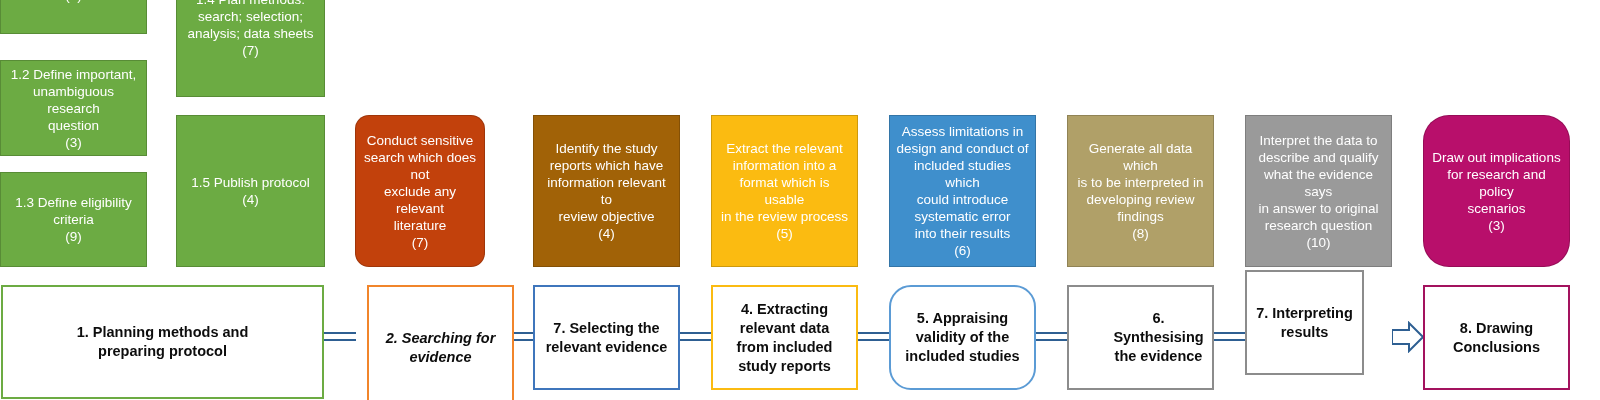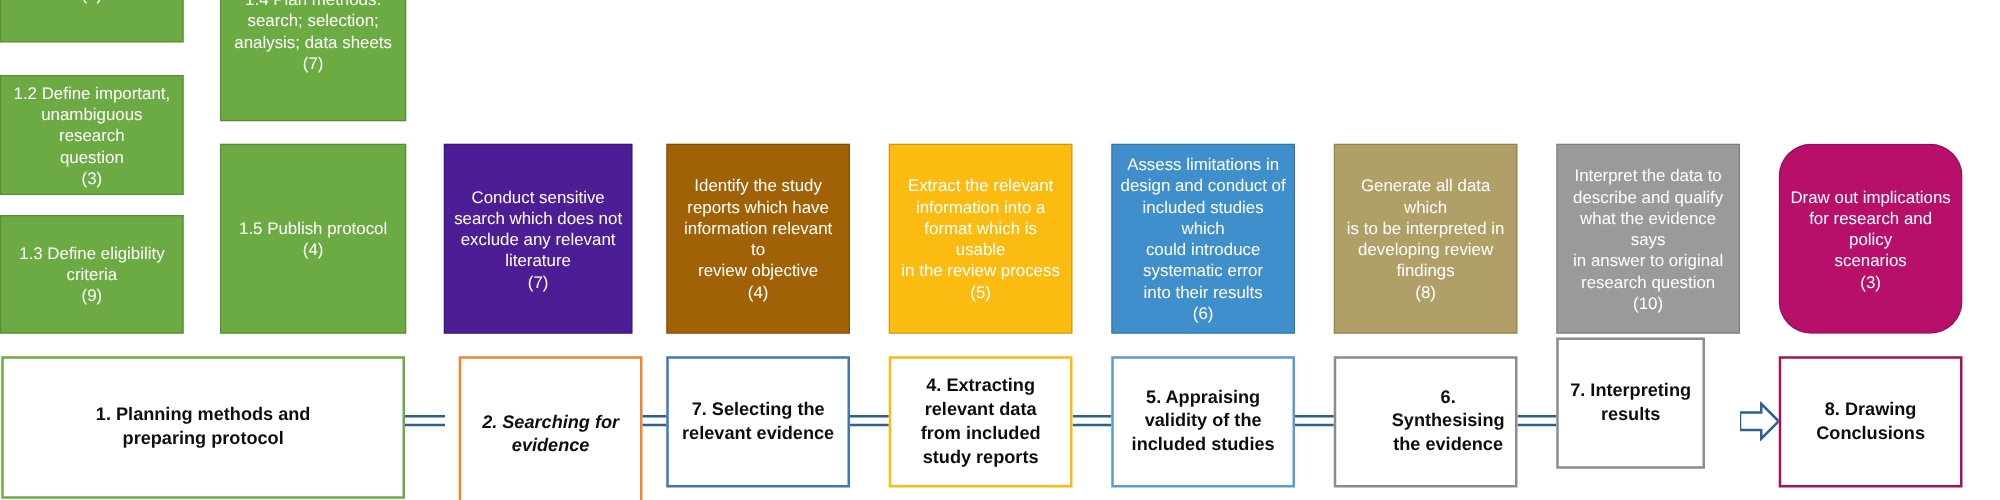--- a/index.html
+++ b/index.html
@@ -61,21 +61,21 @@
 search; selection;
 analysis; data sheets
 (7)</span>
   </div>
 
   <div class="fbox mid" style="left:176px;top:115px;width:149px;height:152px;background:#6CAB43;">
     <span class="txt">1.5 Publish protocol
 (4)</span>
   </div>
 
-  <div class="fbox mid" style="left:355px;top:115px;width:151px;height:152px;background:#4c1d95;">
+  <div class="fbox mid" style="left:355px;top:115px;width:130px;height:152px;background:#c2410c;border-radius:14px;">
     <span class="txt">Conduct sensitive
 search which does not
 exclude any relevant
 literature
 (7)</span>
   </div>
 
   <div class="fbox mid" style="left:533px;top:115px;width:147px;height:152px;background:#a16207;">
     <span class="txt">Identify the study
 reports which have
@@ -172,21 +172,21 @@
 relevant evidence</span>
   </div>
 
   <div class="obox" style="left:711px;top:285px;width:147px;height:105px;border-color:#FBBB11;">
     <span class="txt">4. Extracting
 relevant data
 from included
 study reports</span>
   </div>
 
-  <div class="obox" style="left:889px;top:285px;width:147px;height:105px;border-color:#5B9BD5;">
+  <div class="obox" style="left:889px;top:285px;width:147px;height:105px;border-color:#5B9BD5;border-radius:22px;">
     <span class="txt">5. Appraising
 validity of the
 included studies</span>
   </div>
 
   <div class="obox" style="left:1067px;top:285px;width:147px;height:105px;border-color:#8C8C8C;padding-left:44px;">
     <span class="txt">6. Synthesising
 the evidence</span>
   </div>
 

